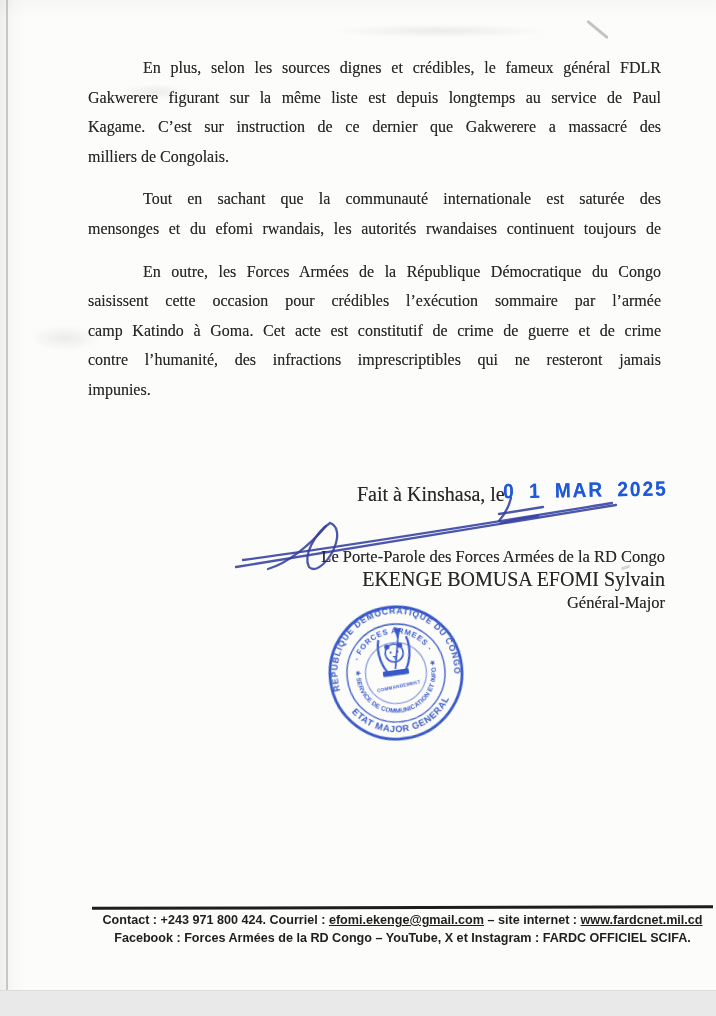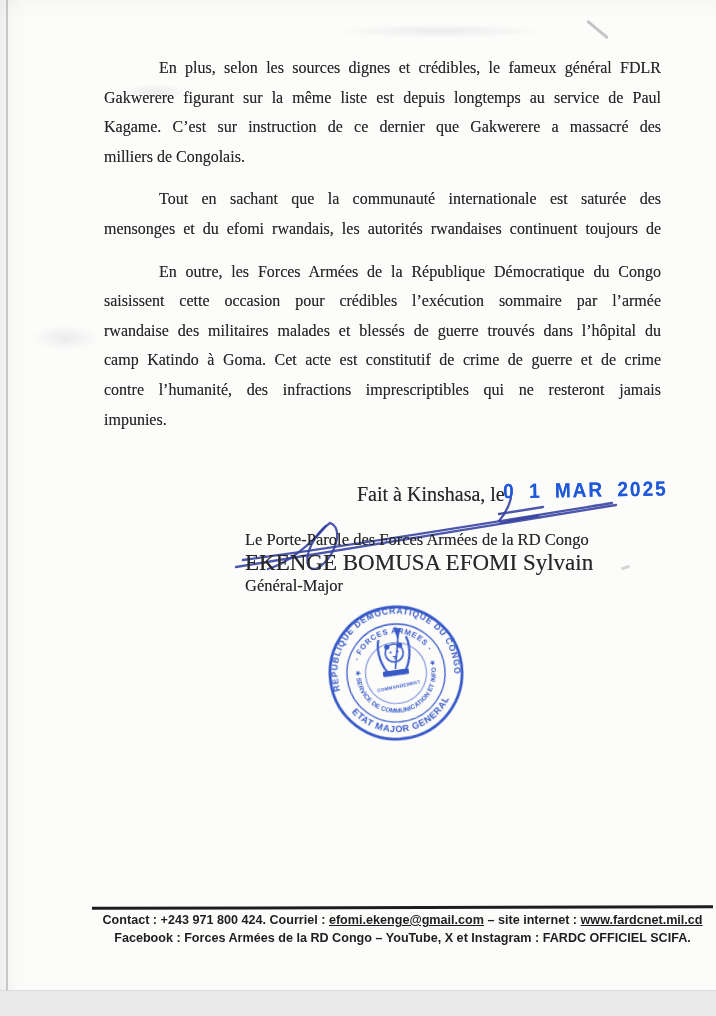--- a/index.html
+++ b/index.html
@@ -24,47 +24,47 @@
   .blot.a{left:30px;top:325px;width:70px;height:26px;}
   .blot.b{left:120px;top:84px;width:70px;height:16px;}
   .blot.c{left:330px;top:24px;width:220px;height:14px;}
 
   
   .bodytext{
     position:absolute;left:88px;top:53px;width:573px;
     font-size:16px;color:#272727;
     text-shadow:0 0 0.4px rgba(40,40,40,0.5);
   }
-  .para{margin:0 0 13px 16px;}
+  .para{margin:0 0 13px 0;}
   .line{height:29.6px;line-height:29.6px;text-align:justify;text-align-last:justify;white-space:nowrap;}
   .line.last{text-align-last:left;white-space:normal;}
   .line.indent{text-indent:55px;}
 
   
   .dateline-label{
     position:absolute;left:357px;top:483px;
     font-size:20px;color:#272727;text-shadow:0 0 0.4px rgba(40,40,40,0.5);
   }
   .date-stamp{
     position:absolute;left:503px;top:480px;
     font-family:"Liberation Sans", sans-serif;font-weight:700;
     font-size:19px;letter-spacing:2px;word-spacing:6px;
     color:#1f58d8;text-shadow:0 0 0.6px rgba(31,88,216,0.75);
     transform:rotate(-1deg) scaleY(1.08);transform-origin:left top;
     white-space:nowrap;
   }
 
   
   .sigblock{
-    position:absolute;left:245px;top:528px;width:420px;
-    text-align:left;color:#272727;
+    position:absolute;left:245px;top:545px;width:420px;
+    text-align:right;color:#272727;
     text-shadow:0 0 0.4px rgba(40,40,40,0.5);
   }
   .sigblock .row{height:23.2px;line-height:23.2px;font-size:16.5px;}
-  .sigblock .row.name{font-size:23px;font-family:Liberation Serif, serif;}
+  .sigblock .row.name{font-size:20px;font-family:Liberation Serif, serif;}
 
   
   .sig-svg{position:absolute;left:0;top:0;width:716px;height:1016px;pointer-events:none;filter:blur(0.3px);}
   .sig-svg path{fill:none;stroke:#33409f;stroke-width:2.3;stroke-linecap:round;opacity:0.88;}
 
   
   .seal{
     position:absolute;left:312px;top:589px;width:168px;height:168px;
     transform:rotate(-8deg);
     filter:blur(0.4px);opacity:0.95;
@@ -112,21 +112,20 @@
       <div class="line">Kagame. C’est sur instruction de ce dernier que Gakwerere a massacré des</div>
       <div class="line last">milliers de Congolais.</div>
     </div>
     <div class="para">
       <div class="line indent">Tout en sachant que la communauté internationale est saturée des</div>
       <div class="line">mensonges et du efomi rwandais, les autorités rwandaises continuent toujours de</div>
     </div>
     <div class="para">
       <div class="line indent">En outre, les Forces Armées de la République Démocratique du Congo</div>
       <div class="line">saisissent cette occasion pour crédibles l’exécution sommaire par l’armée</div>
-      <div class="line">rwandaise des militaires malades et blessés de guerre trouvés dans l’hôpital du</div>
       <div class="line">camp Katindo à Goma.  Cet acte est constitutif de crime de guerre et de crime</div>
       <div class="line">contre l’humanité, des infractions imprescriptibles qui ne resteront jamais</div>
       <div class="line last">impunies.</div>
     </div>
   </div>
 
   <span class="dateline-label">Fait à Kinshasa, le</span>
   <span class="date-stamp">0 1 MAR 2025</span>
 
   <svg class="sig-svg" viewBox="0 0 716 1016" aria-hidden="true">

